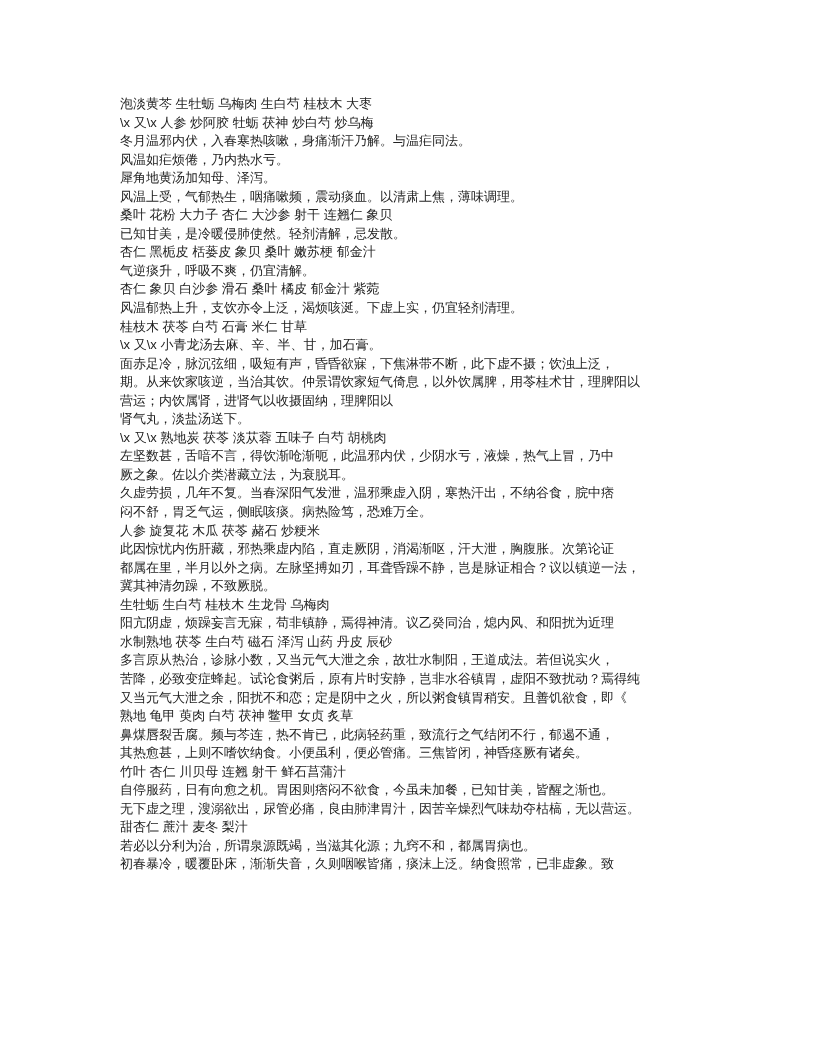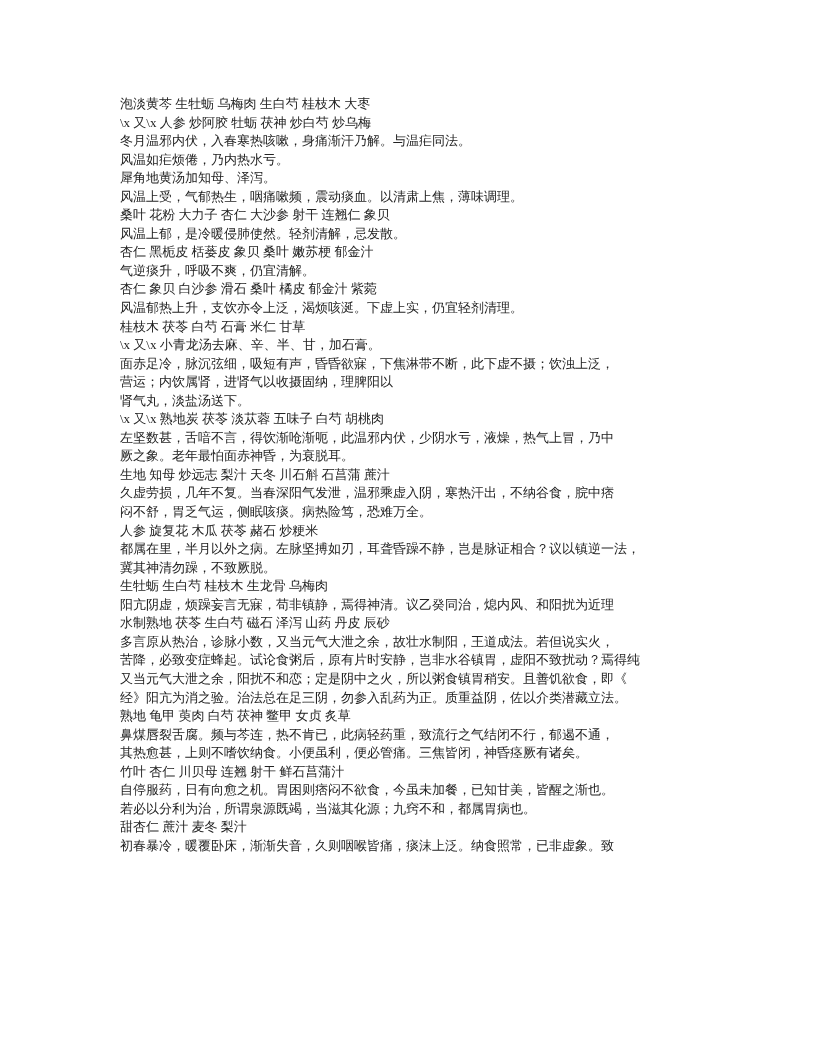--- a/index.html
+++ b/index.html
@@ -13,67 +13,68 @@
       position: relative;
       overflow: hidden;
     }
     .page {
       position: absolute;
       left: 120px;
       top: 95px;
       width: 560px;
     }
     .line {
-      font-family: Liberation Serif, serif;
+      font-family: Liberation Sans, sans-serif;
       font-size: 13px;
       line-height: 18.55px;
       height: 18.55px;
       color: #222222;
       white-space: nowrap;
       letter-spacing: 0px;
     }
   </style>
 </head>
 <body>
 
 <div class="page">
   <div class="line">泡淡黄芩 生牡蛎 乌梅肉 生白芍 桂枝木 大枣</div>
   <div class="line">\x 又\x 人参 炒阿胶 牡蛎 茯神 炒白芍 炒乌梅</div>
   <div class="line">冬月温邪内伏，入春寒热咳嗽，身痛渐汗乃解。与温疟同法。</div>
   <div class="line">风温如疟烦倦，乃内热水亏。</div>
   <div class="line">犀角地黄汤加知母、泽泻。</div>
   <div class="line">风温上受，气郁热生，咽痛嗽频，震动痰血。以清肃上焦，薄味调理。</div>
   <div class="line">桑叶 花粉 大力子 杏仁 大沙参 射干 连翘仁 象贝</div>
-  <div class="line">风温上郁，是冷暖侵肺使然。轻剂清解，忌发散。</div>
+  <div class="line">已知甘美，是冷暖侵肺使然。轻剂清解，忌发散。</div>
   <div class="line">杏仁 黑栀皮 栝蒌皮 象贝 桑叶 嫩苏梗 郁金汁</div>
   <div class="line">气逆痰升，呼吸不爽，仍宜清解。</div>
   <div class="line">杏仁 象贝 白沙参 滑石 桑叶 橘皮 郁金汁 紫菀</div>
   <div class="line">风温郁热上升，支饮亦令上泛，渴烦咳涎。下虚上实，仍宜轻剂清理。</div>
   <div class="line">桂枝木 茯苓 白芍 石膏 米仁 甘草</div>
   <div class="line">\x 又\x 小青龙汤去麻、辛、半、甘，加石膏。</div>
   <div class="line">面赤足冷，脉沉弦细，吸短有声，昏昏欲寐，下焦淋带不断，此下虚不摄；饮浊上泛，</div>
+  <div class="line">期。从来饮家咳逆，当治其饮。仲景谓饮家短气倚息，以外饮属脾，用苓桂术甘，理脾阳以</div>
   <div class="line">营运；内饮属肾，进肾气以收摄固纳，理脾阳以</div>
   <div class="line">肾气丸，淡盐汤送下。</div>
   <div class="line">\x 又\x 熟地炭 茯苓 淡苁蓉 五味子 白芍 胡桃肉</div>
   <div class="line">左坚数甚，舌喑不言，得饮渐呛渐呃，此温邪内伏，少阴水亏，液燥，热气上冒，乃中</div>
-  <div class="line">厥之象。老年最怕面赤神昏，为衰脱耳。</div>
-  <div class="line">生地 知母 炒远志 梨汁 天冬 川石斛 石菖蒲 蔗汁</div>
+  <div class="line">厥之象。佐以介类潜藏立法，为衰脱耳。</div>
   <div class="line">久虚劳损，几年不复。当春深阳气发泄，温邪乘虚入阴，寒热汗出，不纳谷食，脘中痞</div>
   <div class="line">闷不舒，胃乏气运，侧眠咳痰。病热险笃，恐难万全。</div>
   <div class="line">人参 旋复花 木瓜 茯苓 赭石 炒粳米</div>
+  <div class="line">此因惊忧内伤肝藏，邪热乘虚内陷，直走厥阴，消渴渐呕，汗大泄，胸腹胀。次第论证</div>
   <div class="line">都属在里，半月以外之病。左脉坚搏如刃，耳聋昏躁不静，岂是脉证相合？议以镇逆一法，</div>
   <div class="line">冀其神清勿躁，不致厥脱。</div>
   <div class="line">生牡蛎 生白芍 桂枝木 生龙骨 乌梅肉</div>
   <div class="line">阳亢阴虚，烦躁妄言无寐，苟非镇静，焉得神清。议乙癸同治，熄内风、和阳扰为近理</div>
   <div class="line">水制熟地 茯苓 生白芍 磁石 泽泻 山药 丹皮 辰砂</div>
   <div class="line">多言原从热治，诊脉小数，又当元气大泄之余，故壮水制阳，王道成法。若但说实火，</div>
   <div class="line">苦降，必致变症蜂起。试论食粥后，原有片时安静，岂非水谷镇胃，虚阳不致扰动？焉得纯</div>
   <div class="line">又当元气大泄之余，阳扰不和恋；定是阴中之火，所以粥食镇胃稍安。且善饥欲食，即《</div>
-  <div class="line">经》阳亢为消之验。治法总在足三阴，勿参入乱药为正。质重益阴，佐以介类潜藏立法。</div>
   <div class="line">熟地 龟甲 萸肉 白芍 茯神 鳖甲 女贞 炙草</div>
   <div class="line">鼻煤唇裂舌腐。频与芩连，热不肯已，此病轻药重，致流行之气结闭不行，郁遏不通，</div>
   <div class="line">其热愈甚，上则不嗜饮纳食。小便虽利，便必管痛。三焦皆闭，神昏痉厥有诸矣。</div>
   <div class="line">竹叶 杏仁 川贝母 连翘 射干 鲜石菖蒲汁</div>
   <div class="line">自停服药，日有向愈之机。胃困则痞闷不欲食，今虽未加餐，已知甘美，皆醒之渐也。</div>
+  <div class="line">无下虚之理，溲溺欲出，尿管必痛，良由肺津胃汁，因苦辛燥烈气味劫夺枯槁，无以营运。</div>
+  <div class="line">甜杏仁 蔗汁 麦冬 梨汁</div>
   <div class="line">若必以分利为治，所谓泉源既竭，当滋其化源；九窍不和，都属胃病也。</div>
-  <div class="line">甜杏仁 蔗汁 麦冬 梨汁</div>
   <div class="line">初春暴冷，暖覆卧床，渐渐失音，久则咽喉皆痛，痰沫上泛。纳食照常，已非虚象。致</div>
 </div>
 
 </body></html>

